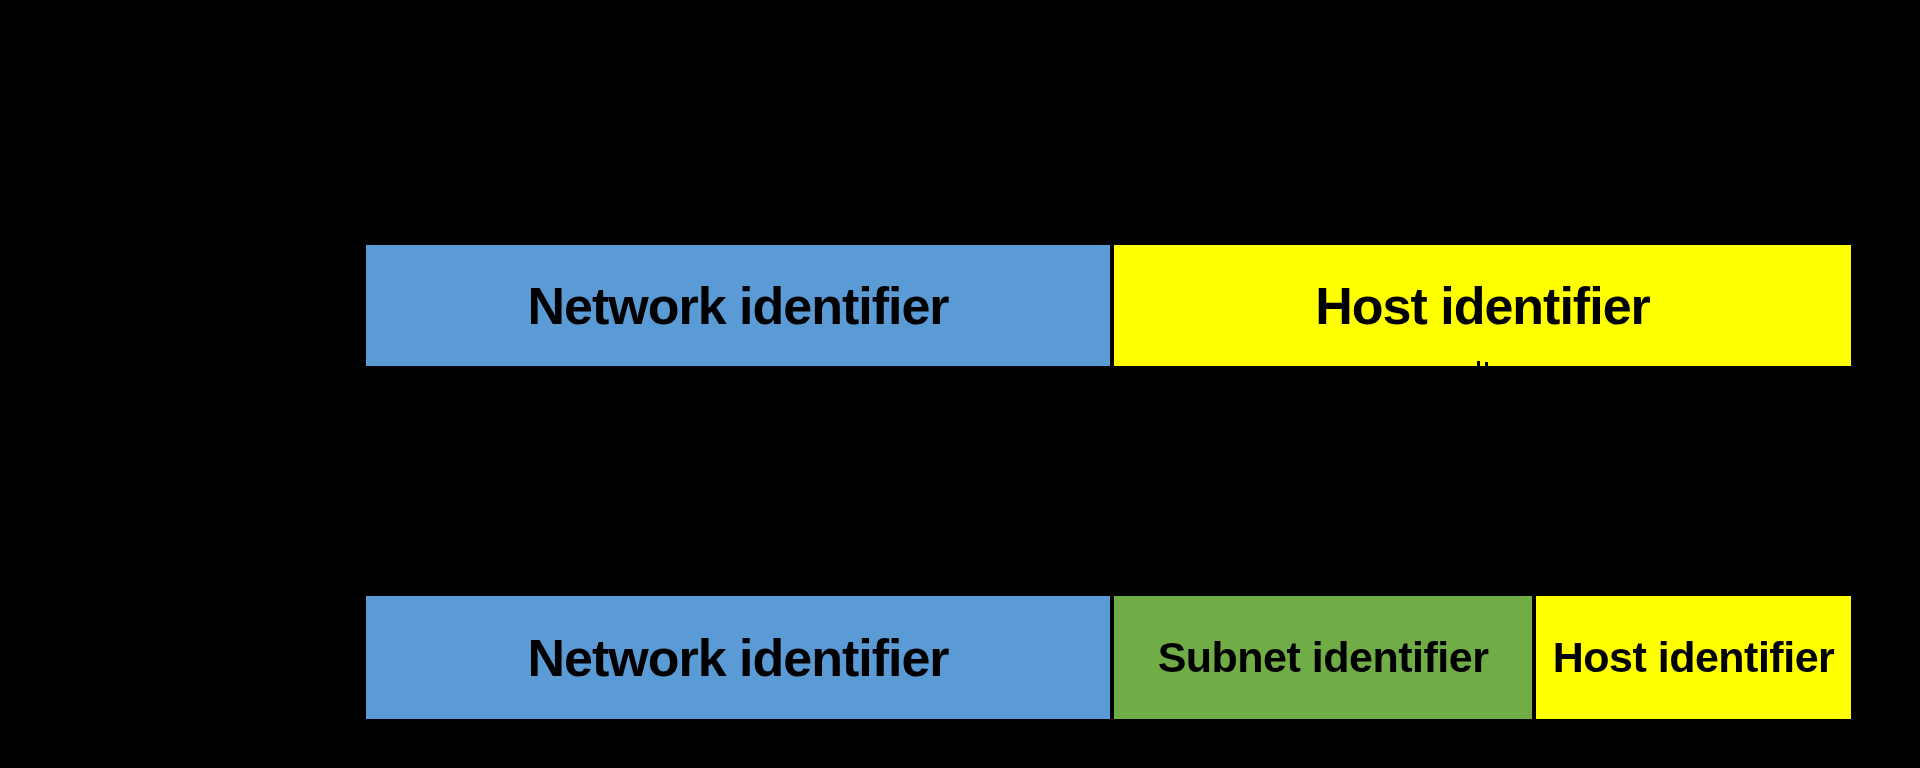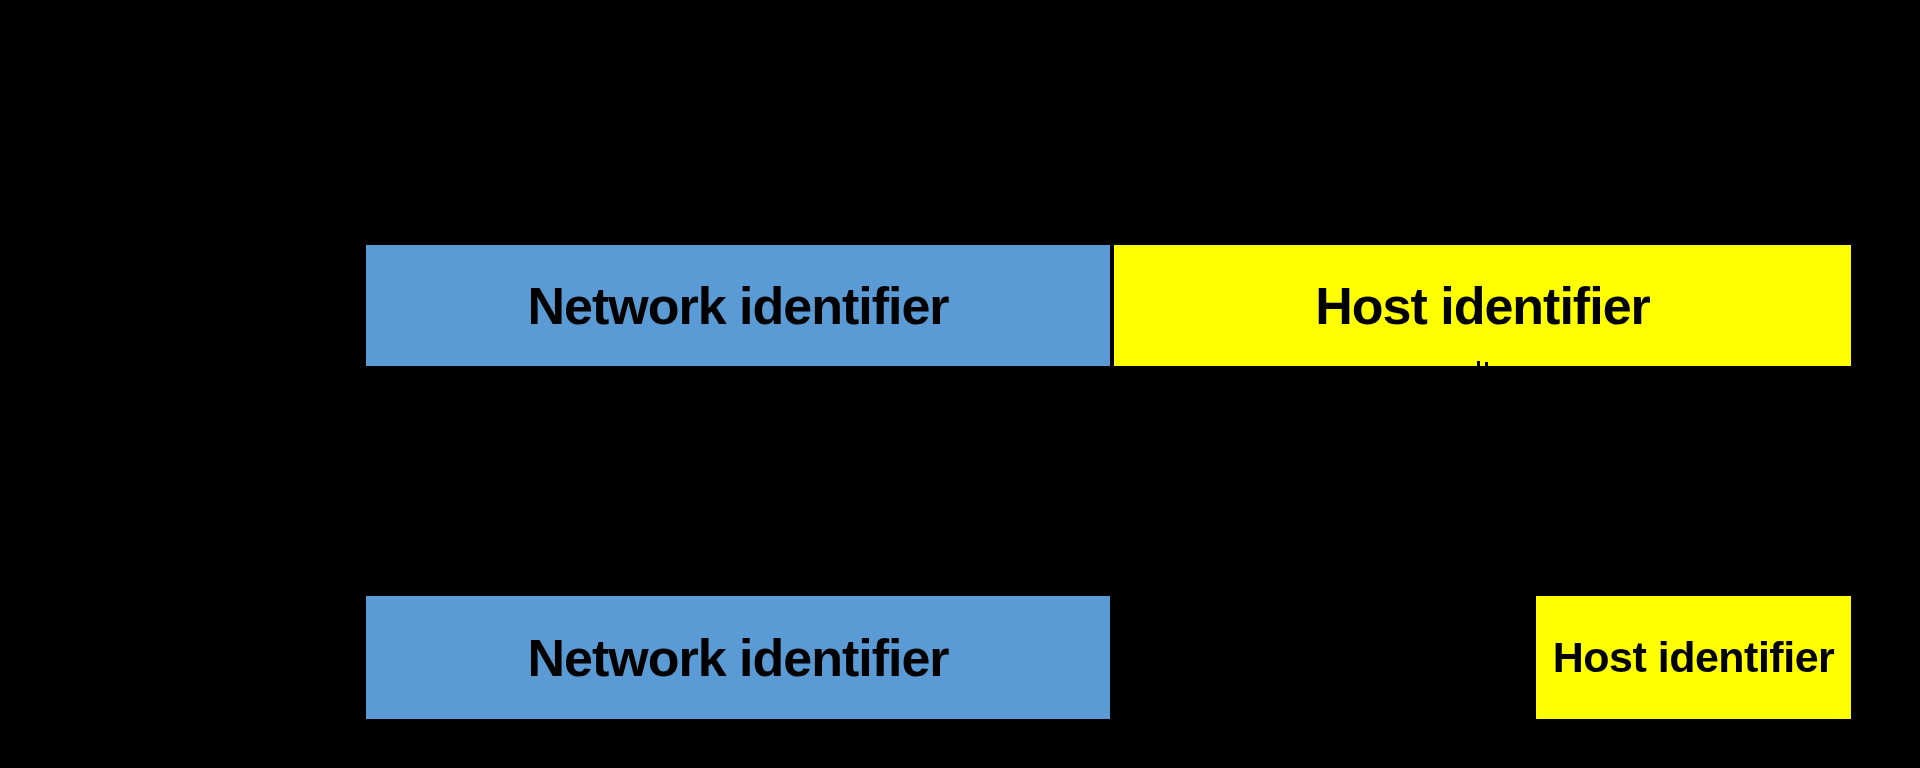--- a/index.html
+++ b/index.html
@@ -75,18 +75,21 @@
     </div>
   </div>
 
   <div class="stray-mark" id="stray-1"></div>
   <div class="stray-mark" id="stray-2"></div>
 
   <div class="bar-row" id="row2">
     <div class="segment" id="row2-network" style="background: rgb(91, 155, 213);">
       <span class="segment-label label-lg" style="color: rgb(0, 0, 0);">Network identifier</span>
     </div>
+    <div class="segment" id="row2-subnet" style="background: rgb(112, 173, 71);">
+      <span class="segment-label label-sm" style="color: rgb(0, 0, 0);">Subnet identifier</span>
+    </div>
     <div class="segment" id="row2-host" style="background: rgb(255, 255, 0);">
       <span class="segment-label label-sm" style="color: rgb(0, 0, 0);">Host identifier</span>
     </div>
   </div>
 
 </div>
 
 </body></html>

